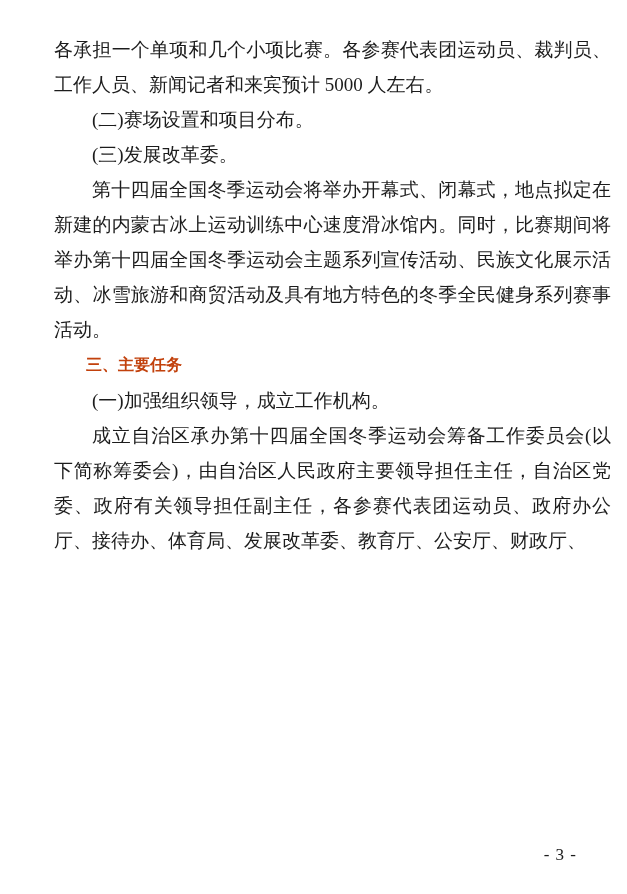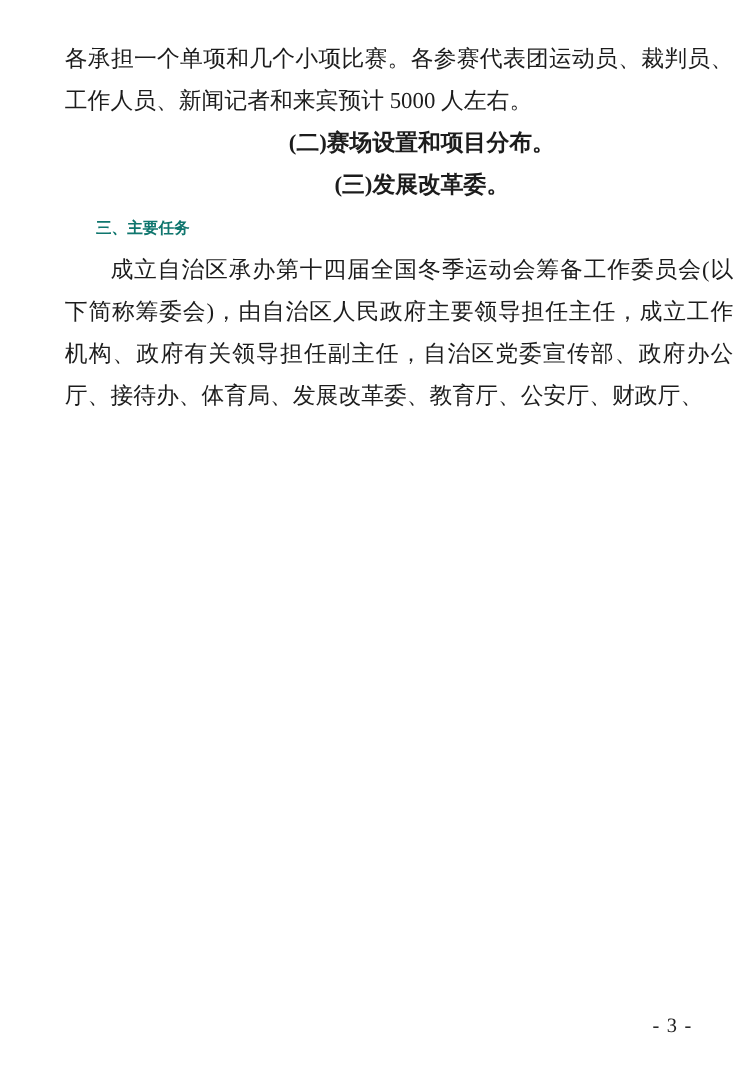--- a/index.html
+++ b/index.html
@@ -22,47 +22,49 @@
   .para {
     font-size: 19px;
     line-height: 35px;
     text-align: justify;
     text-justify: inter-ideograph;
     font-family: "Liberation Serif", serif;
     color: #1c1c1c;
   }
   .para.indent { text-indent: 2em; }
   .para.heading2 {
-    font-weight: 700;
-    text-align: center;
+    font-weight: 400;
+    text-align: left;
   }
   .para.heading1 {
     font-family: "Liberation Sans", sans-serif;
     font-weight: 700;
-    font-size: 13px;
+    font-size: 16px;
     line-height: 36px;
     text-align: left;
-    color: #0f766e;
+    color: #c2410c;
   }
   .page-footer {
     position: absolute;
     right: 50px;
     top: 843px;
     font-size: 17px;
     line-height: 24px;
     letter-spacing: 1px;
     color: #1c1c1c;
     font-family: "Liberation Serif", serif;
   }
 </style>
 </head>
 <body>
 
 <div class="page">
   <div class="content" id="doc-content">
       <p class="para body">各承担一个单项和几个小项比赛。各参赛代表团运动员、裁判员、工作人员、新闻记者和来宾预计 5000 人左右。</p>
       <p class="para heading2 indent">(二)赛场设置和项目分布。</p>
       <p class="para heading2 indent">(三)发展改革委。</p>
+      <p class="para body indent">第十四届全国冬季运动会将举办开幕式、闭幕式，地点拟定在新建的内蒙古冰上运动训练中心速度滑冰馆内。同时，比赛期间将举办第十四届全国冬季运动会主题系列宣传活动、民族文化展示活动、冰雪旅游和商贸活动及具有地方特色的冬季全民健身系列赛事活动。</p>
       <p class="para heading1 indent">三、主要任务</p>
-      <p class="para body indent">成立自治区承办第十四届全国冬季运动会筹备工作委员会(以下简称筹委会)，由自治区人民政府主要领导担任主任，成立工作机构、政府有关领导担任副主任，自治区党委宣传部、政府办公厅、接待办、体育局、发展改革委、教育厅、公安厅、财政厅、</p>
+      <p class="para heading2 indent">(一)加强组织领导，成立工作机构。</p>
+      <p class="para body indent">成立自治区承办第十四届全国冬季运动会筹备工作委员会(以下简称筹委会)，由自治区人民政府主要领导担任主任，自治区党委、政府有关领导担任副主任，各参赛代表团运动员、政府办公厅、接待办、体育局、发展改革委、教育厅、公安厅、财政厅、</p>
     </div>
   <div class="page-footer">- 3 -</div>
 </div>
 
 </body></html>

